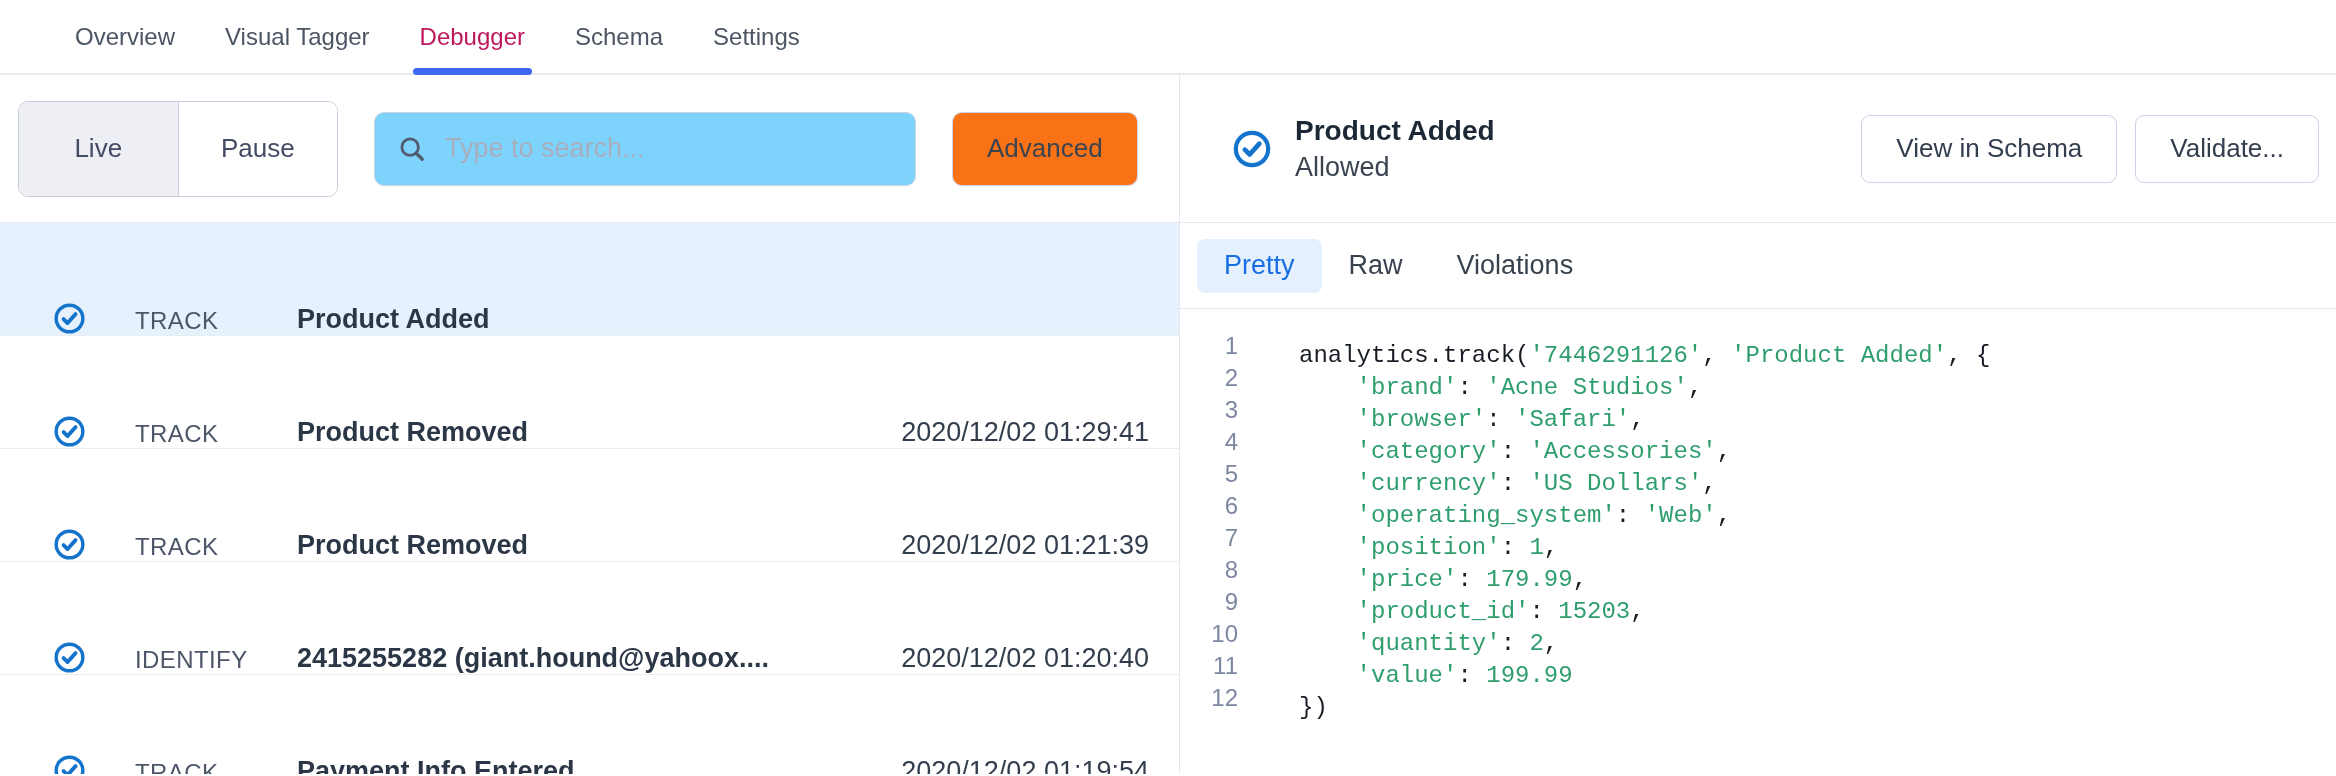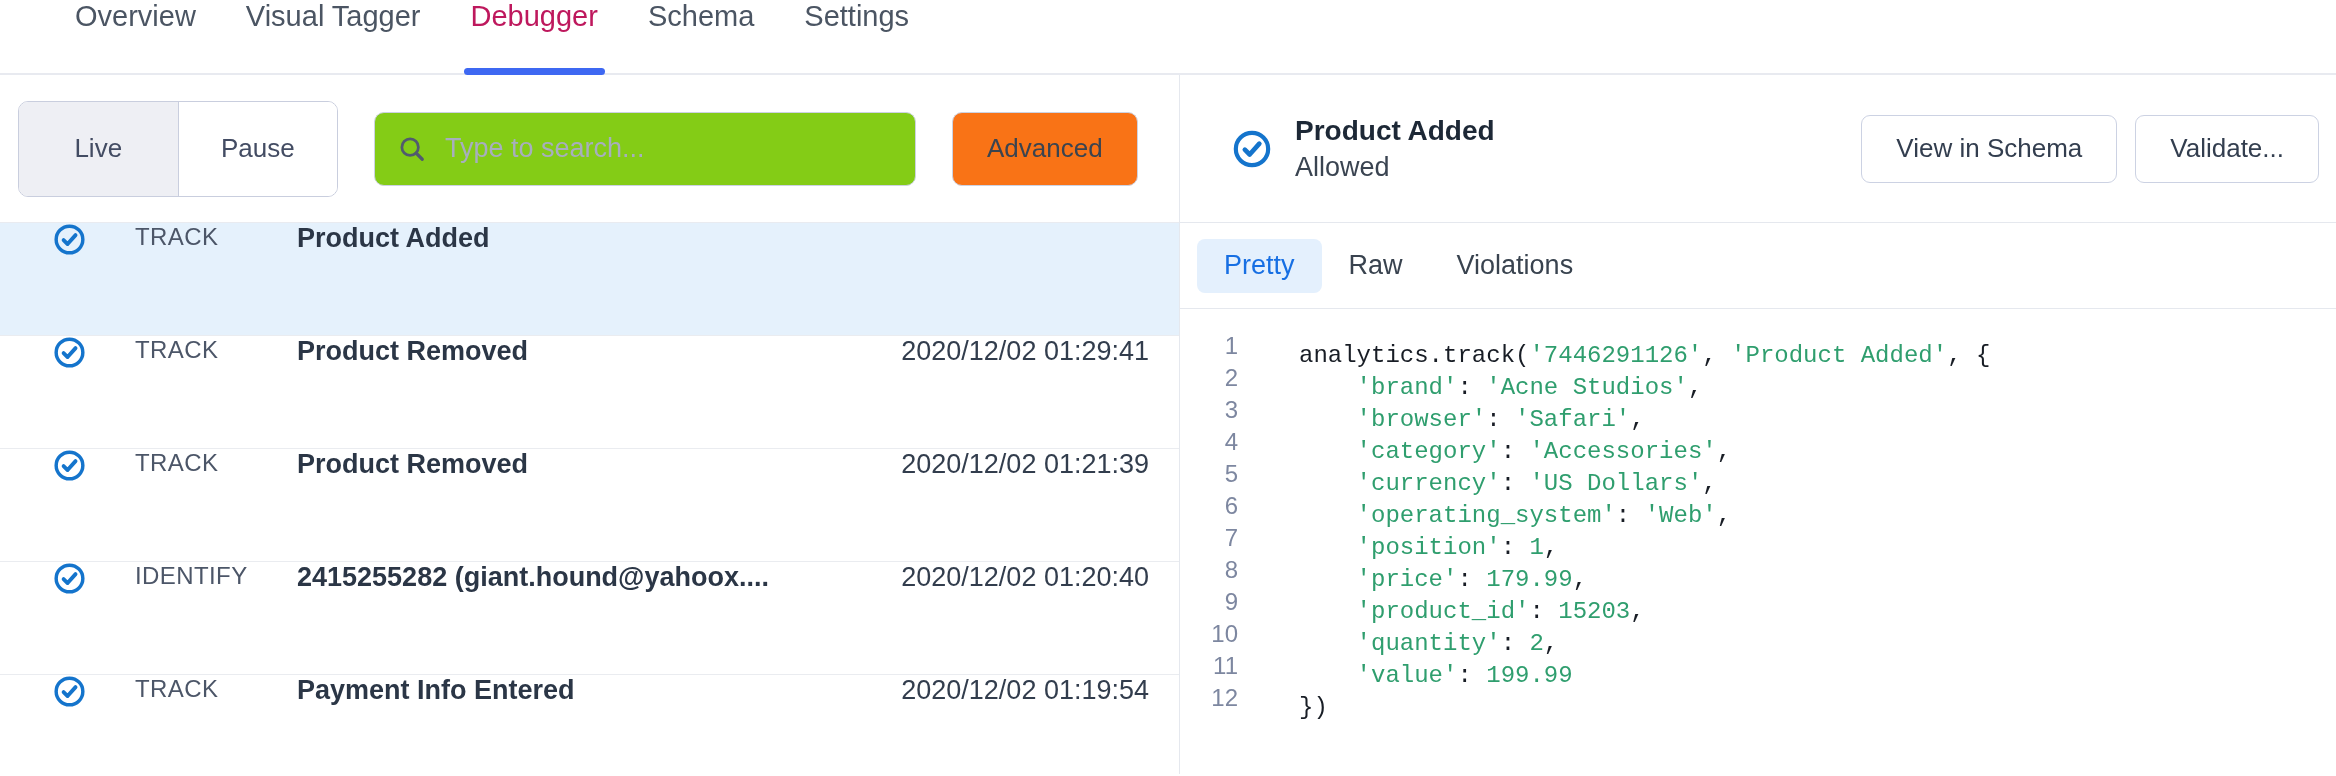--- a/index.html
+++ b/index.html
@@ -2,51 +2,51 @@
 <html><head>
 <meta charset="utf-8">
 <style>
   * { margin:0; padding:0; box-sizing:border-box; }
   html,body { width:2336px; height:776px; overflow:hidden; background:#ffffff;
               font-family:"Liberation Sans", sans-serif; }
 
   
   .topnav { height:75px; border-bottom:2px solid #e8eaf0; display:flex; align-items:center;
             padding-left:75px; gap:50px; background:#fff; }
-  .nav-item { position:relative; font-size:29px; color:#4b5563; height:73px;
-              display:flex; cursor:pointer; }
+  .nav-item { position:relative; font-size:24px; color:#4b5563; height:73px;
+              display:flex; align-items:center; cursor:pointer; }
   .nav-item.active { color:#be185d; font-weight:500; }
   .nav-item.active::after { content:""; position:absolute; left:-7px; right:-7px; bottom:-2px;
               height:7px; border-radius:4px; background:#3e68f2; }
 
   
   .main { display:flex; height:699px; }
   .left-panel { width:1180px; border-right:1px solid #e5e8ee; display:flex; flex-direction:column; }
   .right-panel { flex:1; display:flex; flex-direction:column; }
 
   
   .controls { height:147px; display:flex; align-items:center; padding-left:18px; flex:none; }
   .segmented { display:flex; height:96px; width:320px; border:1.5px solid #c9cede;
                border-radius:10px; overflow:hidden; background:#fff; }
   .seg-btn { flex:1; display:flex; align-items:center; justify-content:center;
              font-size:26px; color:#434c63; background:#fff; border:none; cursor:pointer; }
   .seg-btn.active { background:#eeeff4; border-right:1.5px solid #c9cede; }
   .searchbox { margin-left:36px; width:542px; height:74px; border:1.5px solid #ccd2e2;
-               border-radius:10px; display:flex; align-items:center; padding:0 22px; background:#84cc16; }
+               border-radius:10px; display:flex; align-items:center; padding:0 22px; background:#7dd3fc; }
   .searchbox svg { flex:none; }
   .searchbox input { border:none; outline:none; flex:1; margin-left:18px; font-size:27px;
                color:#3a4451; font-family:"Liberation Sans", sans-serif; background:transparent; }
   .searchbox input::placeholder { color:#a7aebe; }
   .btn-outline { margin-left:36px; height:74px; padding:0 34px; border:1.5px solid #ccd2e2;
                border-radius:10px; background:#f97316; font-size:26px; color:#3a4450;
                font-family:"Liberation Sans", sans-serif; cursor:pointer; }
 
   
   .event-list { border-top:1px solid #e9ebf0; flex:1; overflow:hidden; }
-  .event-row { height:113px; display:flex; align-items:flex-start; border-bottom:1px solid #eaecf0;
+  .event-row { height:113px; display:flex; align-items:flex-end; border-bottom:1px solid #eaecf0;
                background:#fff; cursor:pointer; }
   .event-row.selected { background:#e5f1fc; }
   .event-row .row-icon { margin-left:53px; width:33px; height:33px; color:#1474cc; flex:none; }
   .event-type { margin-left:49px; width:162px; font-size:24px; color:#4c5668; letter-spacing:0.4px; }
   .event-name { font-size:27px; font-weight:700; color:#2b3646; white-space:nowrap;
                 overflow:hidden; max-width:560px; }
   .event-time { margin-left:auto; margin-right:30px; font-size:27px; color:#323d4d; white-space:nowrap; }
 
   
   .detail-header { height:147px; display:flex; align-items:center; padding:0 17px 0 52px; flex:none; }

